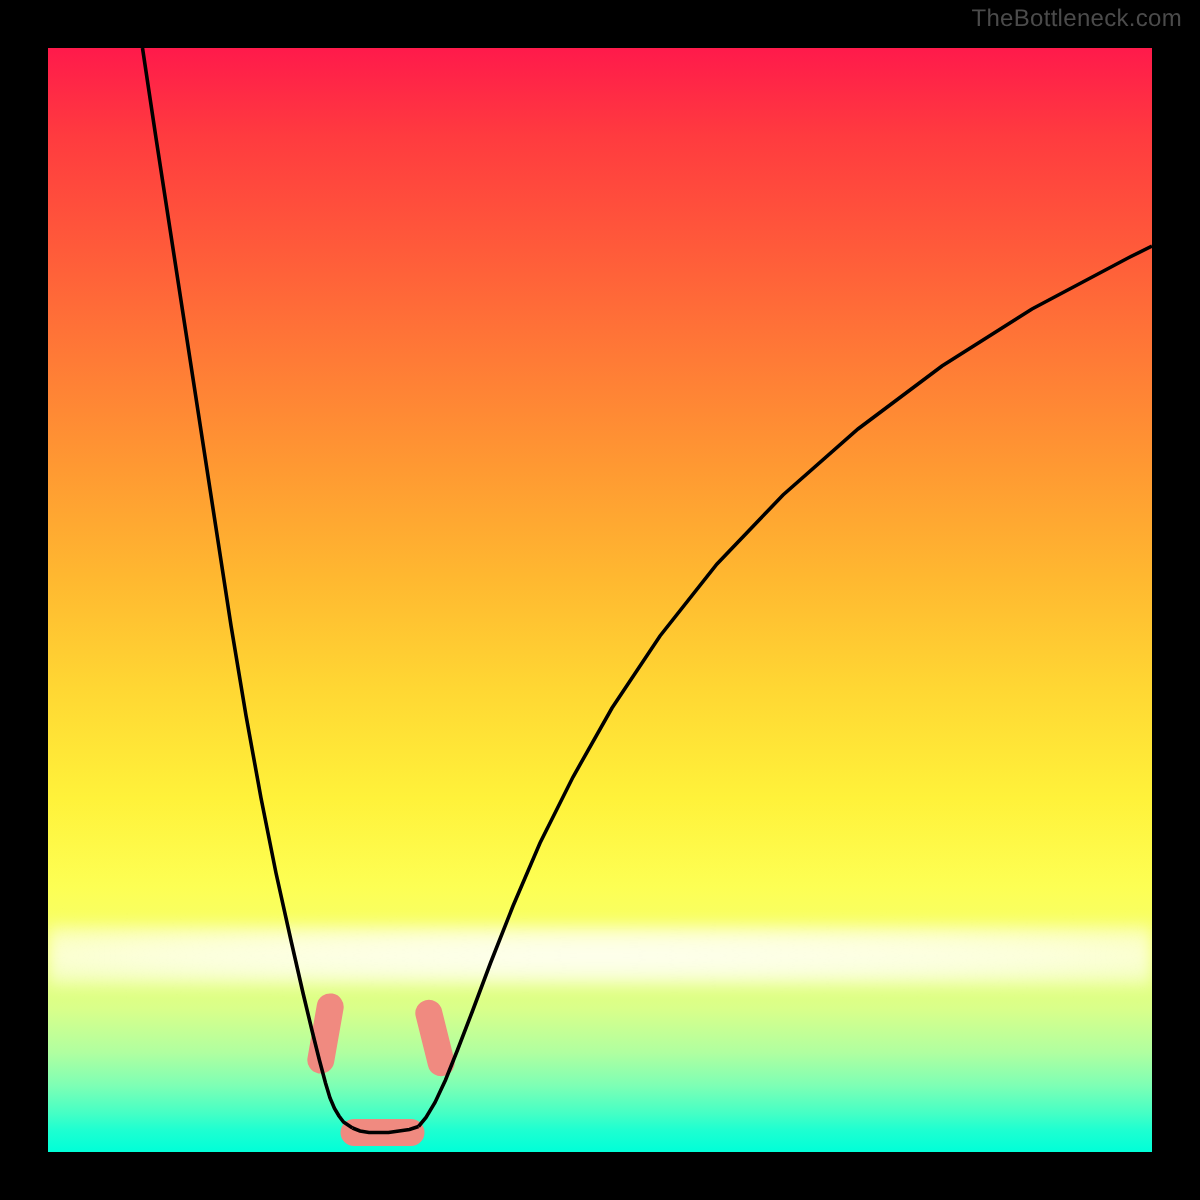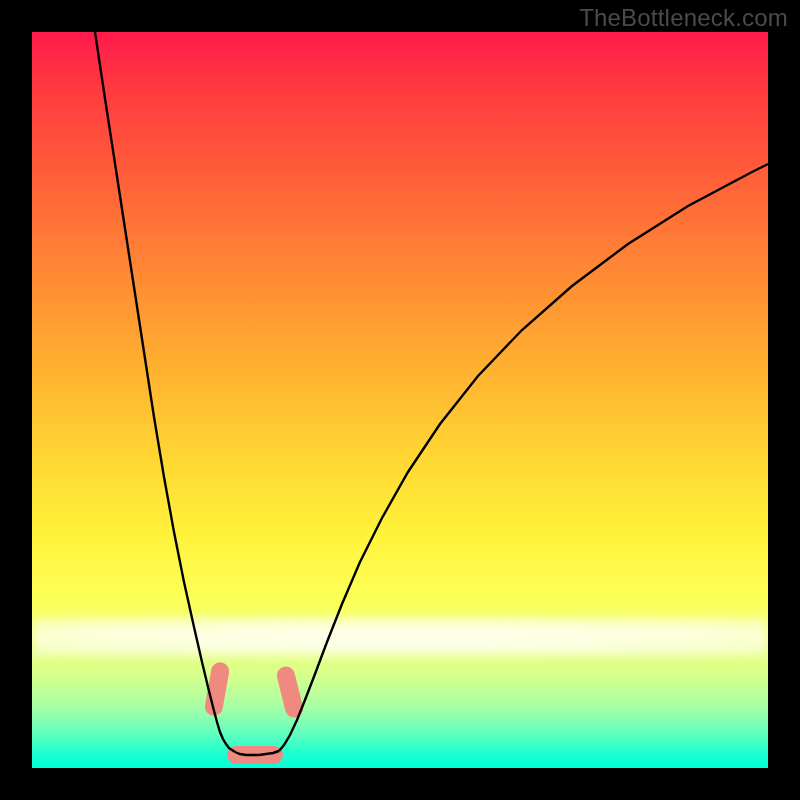--- a/index.html
+++ b/index.html
@@ -66,21 +66,21 @@
   }
   svg.curve {
     position: absolute;
     inset: 0;
   }
   .watermark {
     position: absolute;
     top: 4px;
     right: 12px;
     color: #4b4b4b;
-    font-size: 24px;
+    font-size: 16px;
     font-weight: 500;
     letter-spacing: 0.2px;
     user-select: none;
   }
 </style>
 </head>
 <body>
 
 <div class="frame">
 

